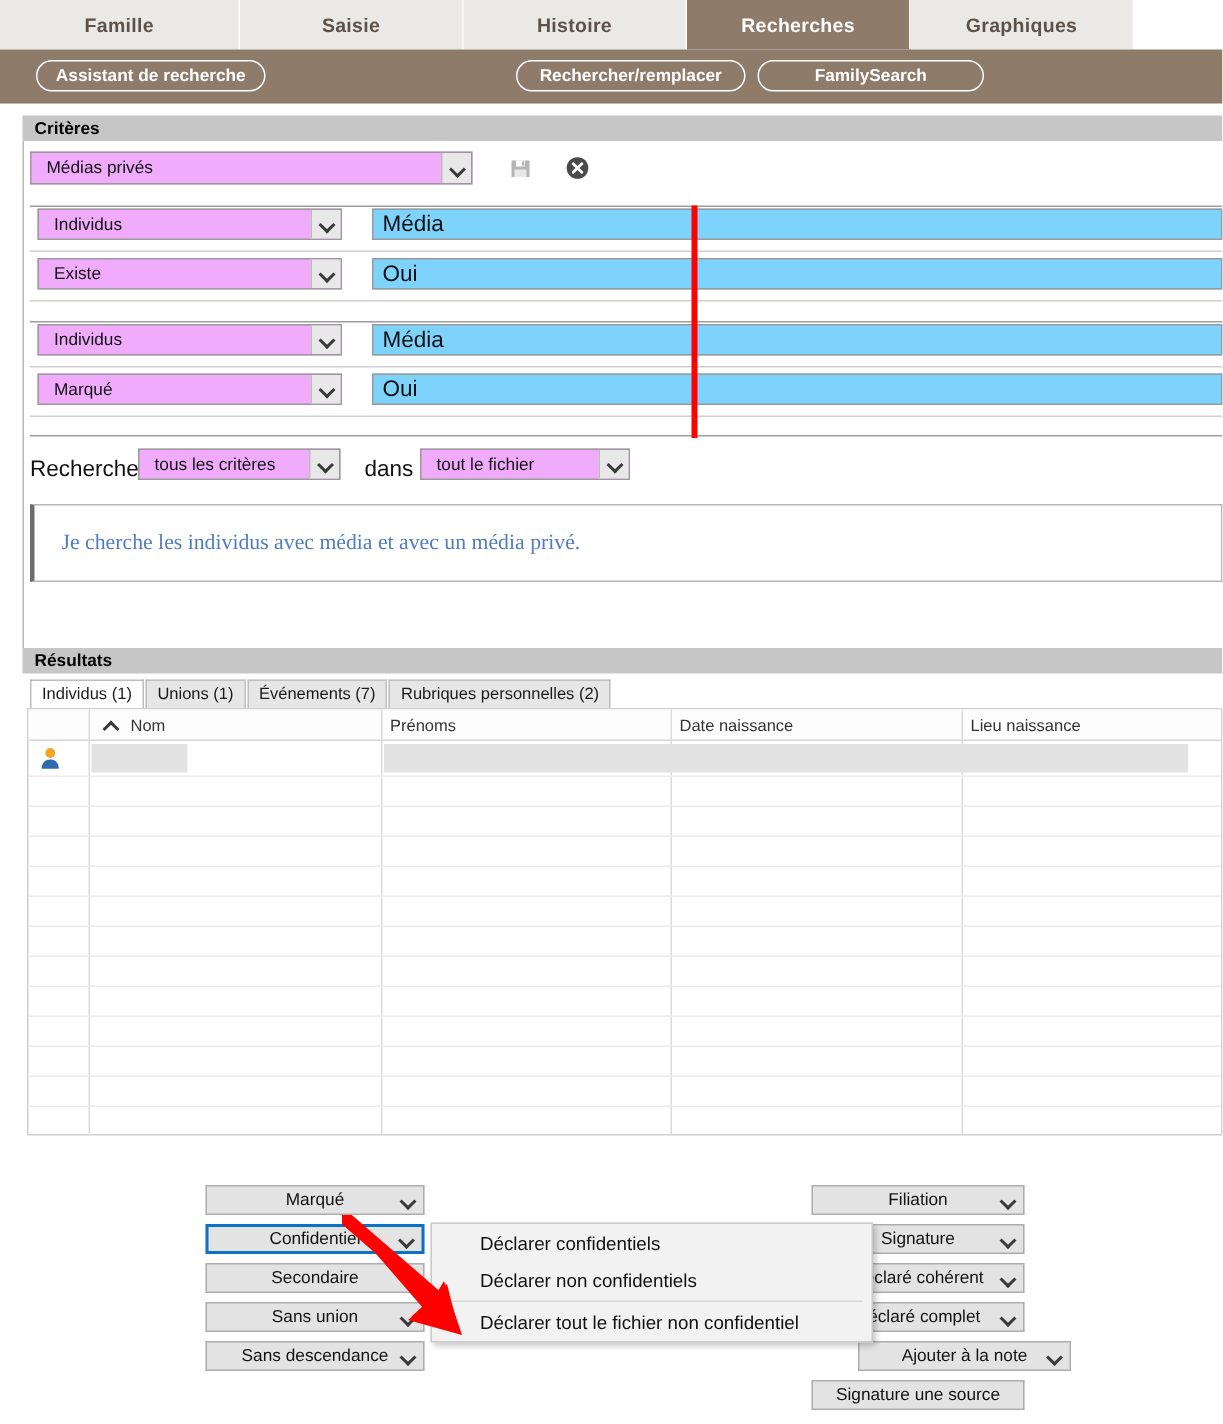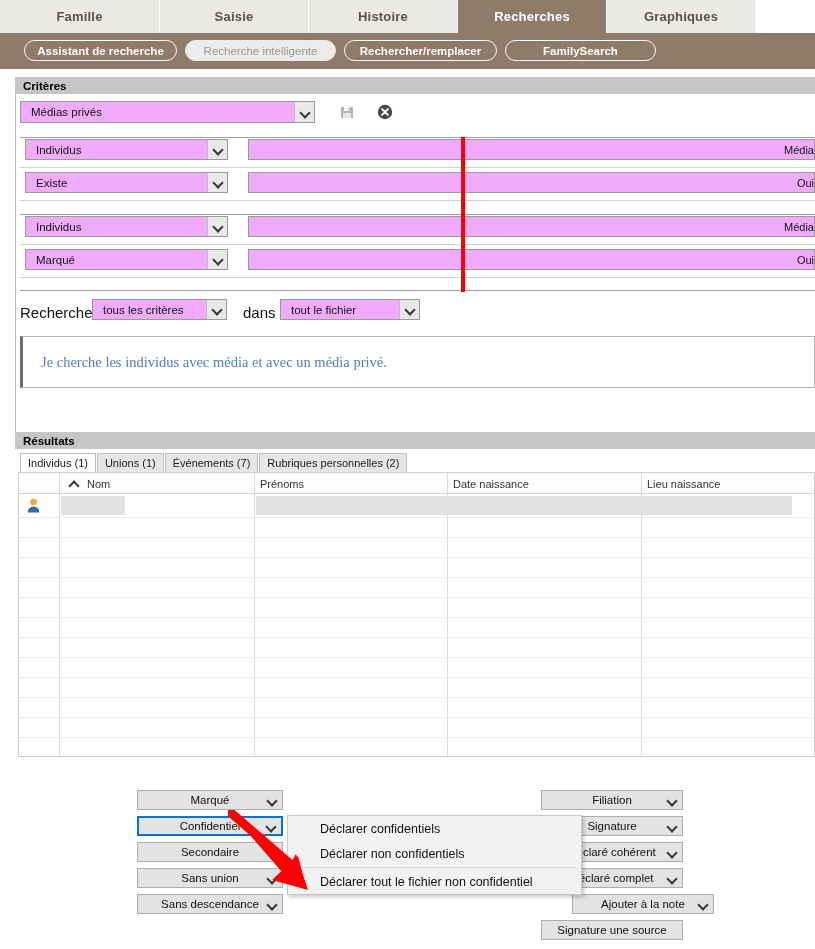--- a/index.html
+++ b/index.html
@@ -65,22 +65,22 @@
   }
   .chev { width:9px; height:9px; position:relative; }
   .chev::before{
     content:""; position:absolute; left:0; top:1px;
     width:6px; height:6px; border-right:2px solid #3a3a3a; border-bottom:2px solid #3a3a3a;
     transform: rotate(45deg); left:1px;
   }
   .chev.up::before{ transform: rotate(-135deg); top:3px; }
 
   .txt-box {
-    position:absolute; background:#f0abfc; border:1px solid #9a9a9a;
-    display:flex; align-items:center; font-size:11px; color:#111; padding-left:6px;justify-content:flex-end;
+    position:absolute; background:#7dd3fc; border:1px solid #9a9a9a;
+    display:flex; align-items:center; font-size:15px; color:#111; padding-left:6px;
   }
   .hline { position:absolute; height:1px; background:#9e9e9e; }
 
   .icon-btn { position:absolute; width:16px; height:16px; }
 
   .lbl { position:absolute; font-size:15px; color:#111; }
 
   
   .descbox {
     position:absolute; background:#ffffff;
@@ -158,23 +158,20 @@
         <span>Recherches</span>
       </div>
     <div class="tab" style="width:149px;">
         <span>Graphiques</span>
       </div>
   </div>
 
   <div class="toolbar">
     <div class="tbtn" style="left:24px; width:153px;">
         <span>Assistant de recherche</span>
-      </div>
-    <div class="tbtn sel" style="left:185px; width:151px;">
-        <span>Recherche intelligente</span>
       </div>
     <div class="tbtn" style="left:344px; width:153px;">
         <span>Rechercher/remplacer</span>
       </div>
     <div class="tbtn" style="left:505px; width:151px;">
         <span>FamilySearch</span>
       </div>
   </div>
 
   <div class="sechead" style="top:77px;">

